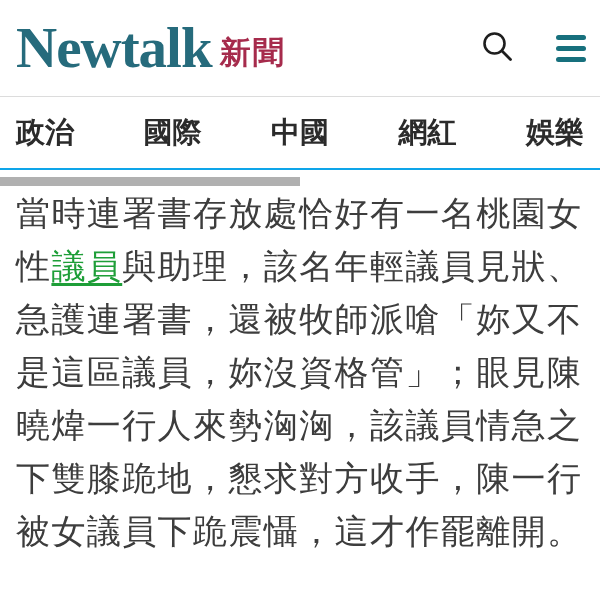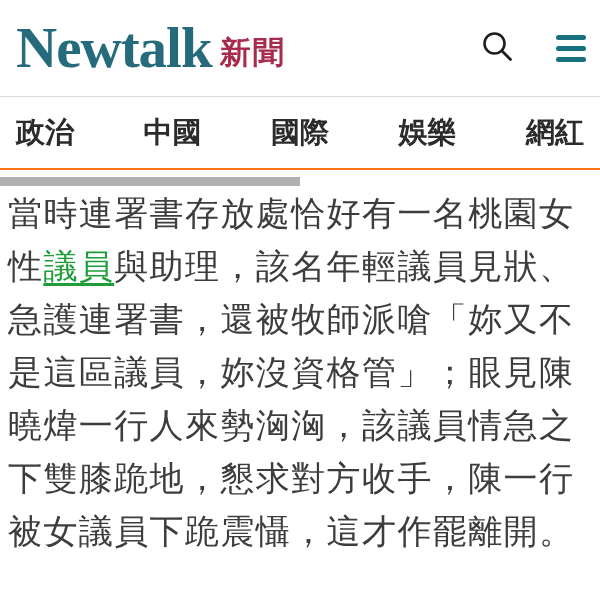--- a/index.html
+++ b/index.html
@@ -34,34 +34,34 @@
   .menu-icon .bar {
     display: block; width: 30px; height: 5px; border-radius: 3px;
     background: #17707D;
   }
   .menu-icon .bar + .bar { margin-top: 6px; }
 
   
   nav {
     height: 73px; display: flex; align-items: center;
     justify-content: space-between; padding: 0 16px;
-    border-bottom: 2px solid #f97316;
+    border-bottom: 2px solid #0ea5e9;
     text-align: right;
   }
   .nav-item {
     font-size: 29px; font-weight: 700; color: #2b2b2b;
     text-decoration: none; cursor: pointer; white-space: nowrap;
   }
 
   
   .progress-track { width: 600px; height: 9px; margin-top: 7px; background: transparent; }
   .progress-fill { height: 9px; width: 50%; background: #b0b0b0; }
 
   
-  main { padding: 0 8px; }
+  main { padding: 0 16px; }
   .para {
     margin-top: 1px;
     font-size: 34px; line-height: 53px; letter-spacing: 1.4px;
     color: #3d3d3d;
     word-break: normal; overflow-wrap: anywhere;
   }
   .inline-link {
     color: #1E9E38; cursor: pointer;
     text-decoration: underline;
     text-decoration-color: #1E9E38;
@@ -90,24 +90,24 @@
       <span class="menu-icon">
         <span class="bar"></span>
         <span class="bar"></span>
         <span class="bar"></span>
       </span>
     </button>
   </header>
 
   <nav>
     <a class="nav-item">政治</a>
+    <a class="nav-item">國際</a>
     <a class="nav-item">中國</a>
-    <a class="nav-item">國際</a>
+    <a class="nav-item">網紅</a>
     <a class="nav-item">娛樂</a>
-    <a class="nav-item">網紅</a>
   </nav>
 
   <div class="progress-track">
     <div class="progress-fill" style="width: 50%;"></div>
   </div>
 
   <main>
     <p class="para"><span>當時連署書存放處恰好有一名桃園女性</span><a class="inline-link">議員</a><span>與助理，該名年輕議員見狀、急護連署書，還被牧師派嗆「妳又不是這區議員，妳沒資格管」；眼見陳曉煒一行人來勢洶洶，該議員情急之下雙膝跪地，懇求對方收手，陳一行被女議員下跪震懾，這才作罷離開。</span></p>
   </main>
 

